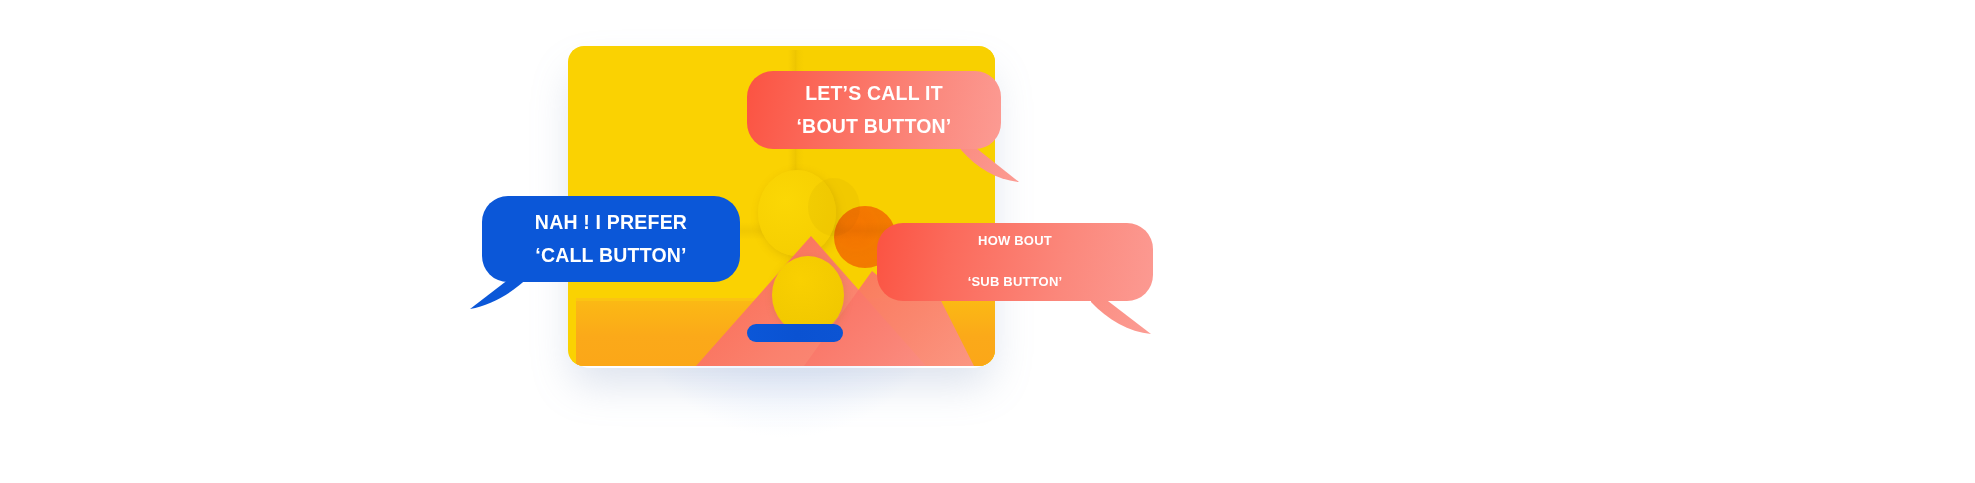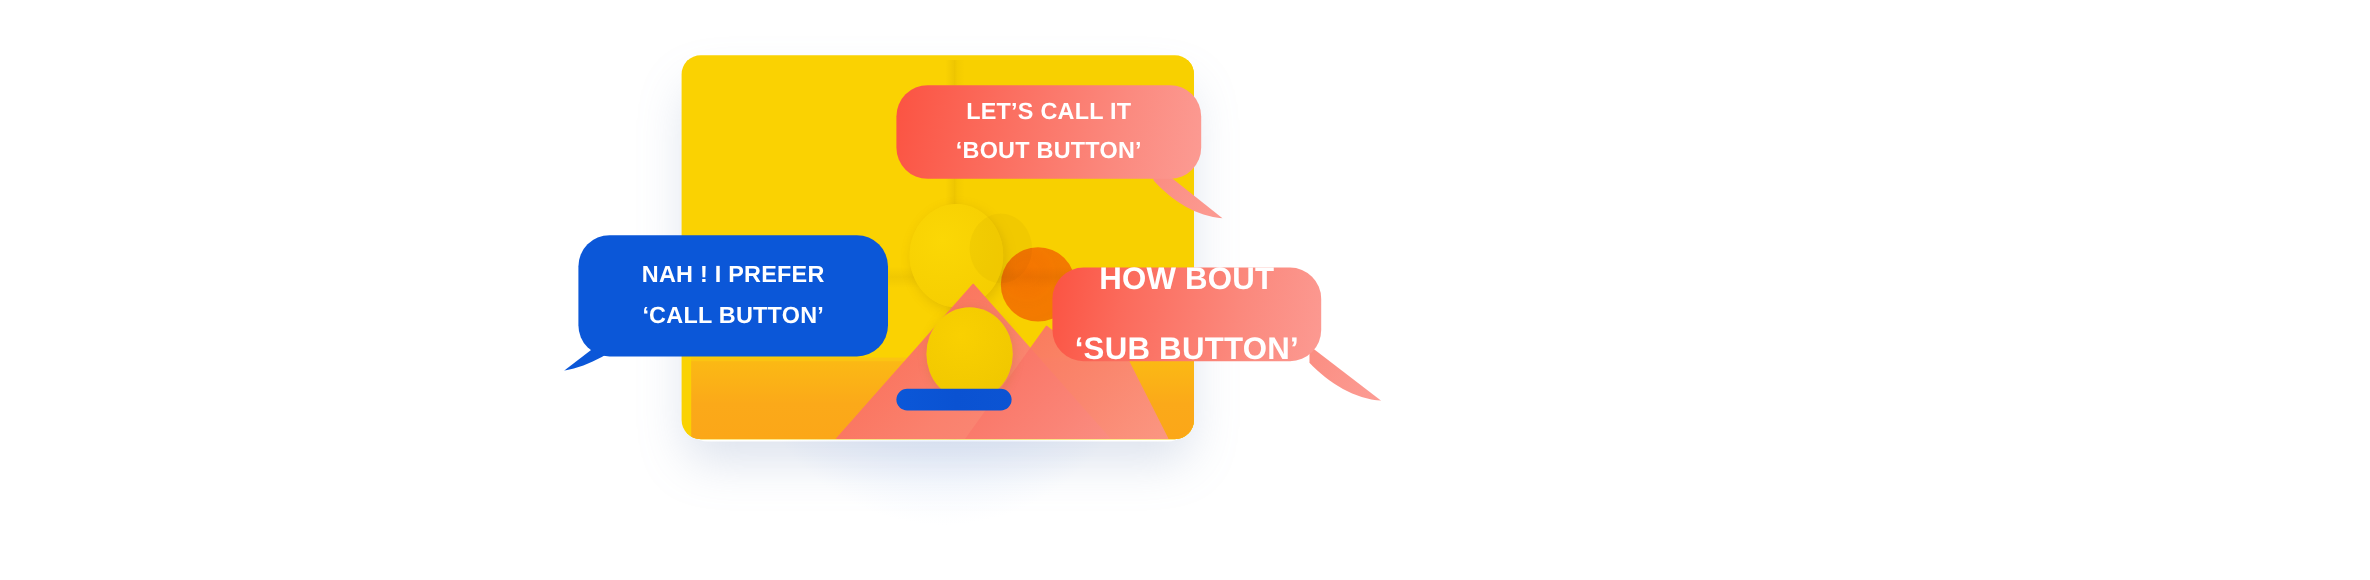--- a/index.html
+++ b/index.html
@@ -209,38 +209,38 @@
     position: absolute;
     left: 945px; top: 120px;
     width: 60px; height: 48px;
     background: linear-gradient(120deg, #FB8C80 0%, #FC9C94 100%);
     clip-path: path("M 0 0 L 58 46 C 36 44 16 32 0 14 Z");
   }
 
   
   .bubble-mini {
     left: 466px; top: 180px;
-    width: 258px; height: 101px;
+    width: 258px; height: 86px;
     background: #0B57D8;
     font-size: 19.5px;
   }
   .tail-mini {
     position: absolute;
     left: 452px; top: 247px;
     width: 62px; height: 48px;
     background: #0B57D8;
     clip-path: path("M 62 0 L 2 46 C 24 42 44 30 62 13 Z");
   }
 
   
   .bubble-sub {
     left: 861px; top: 207px;
-    width: 224px; height: 78px;
+    width: 276px; height: 78px;
     background: linear-gradient(100deg, #FB5342 0%, #FB6A5B 26%, #FB887C 68%, #FC9A92 100%);
-    font-size: 26px;
+    font-size: 13px;
     gap: 16px;
   }
   .tail-sub {
     position: absolute;
     left: 1075px; top: 272px;
     width: 62px; height: 48px;
     background: linear-gradient(120deg, #FB8D81 0%, #FC9D95 100%);
     clip-path: path("M 0 0 L 60 46 C 38 44 17 32 0 14 Z");
   }
 </style>

